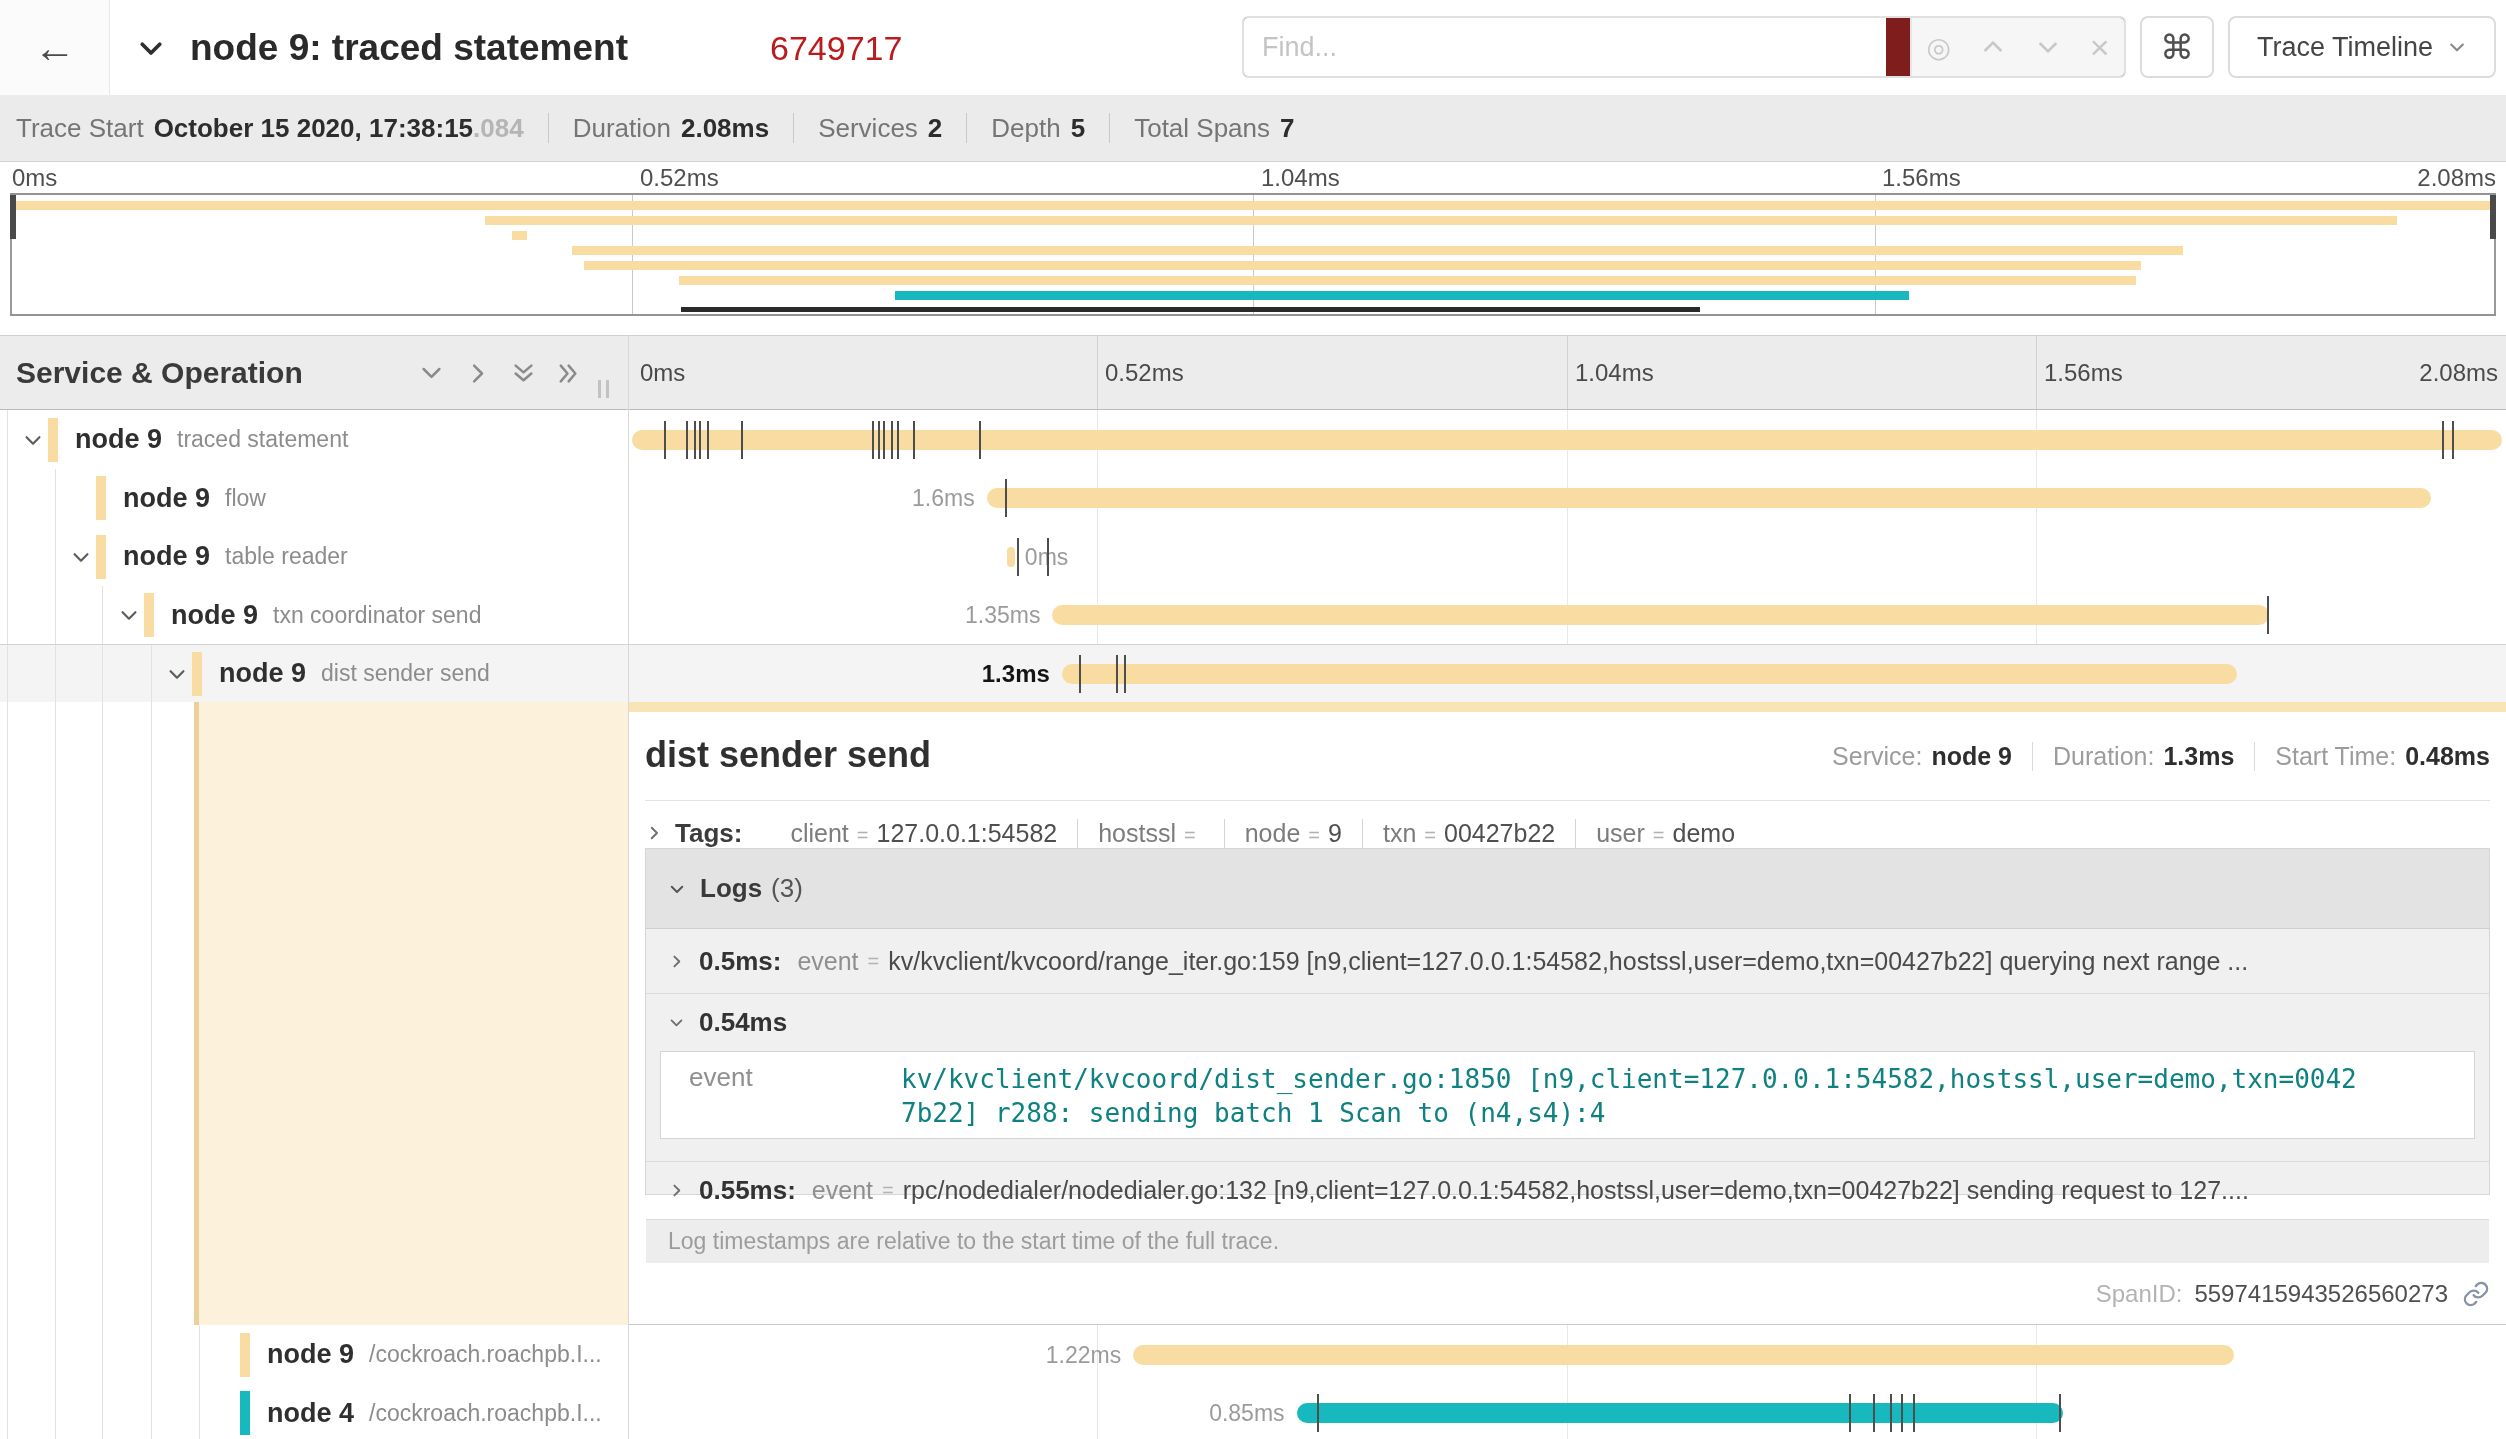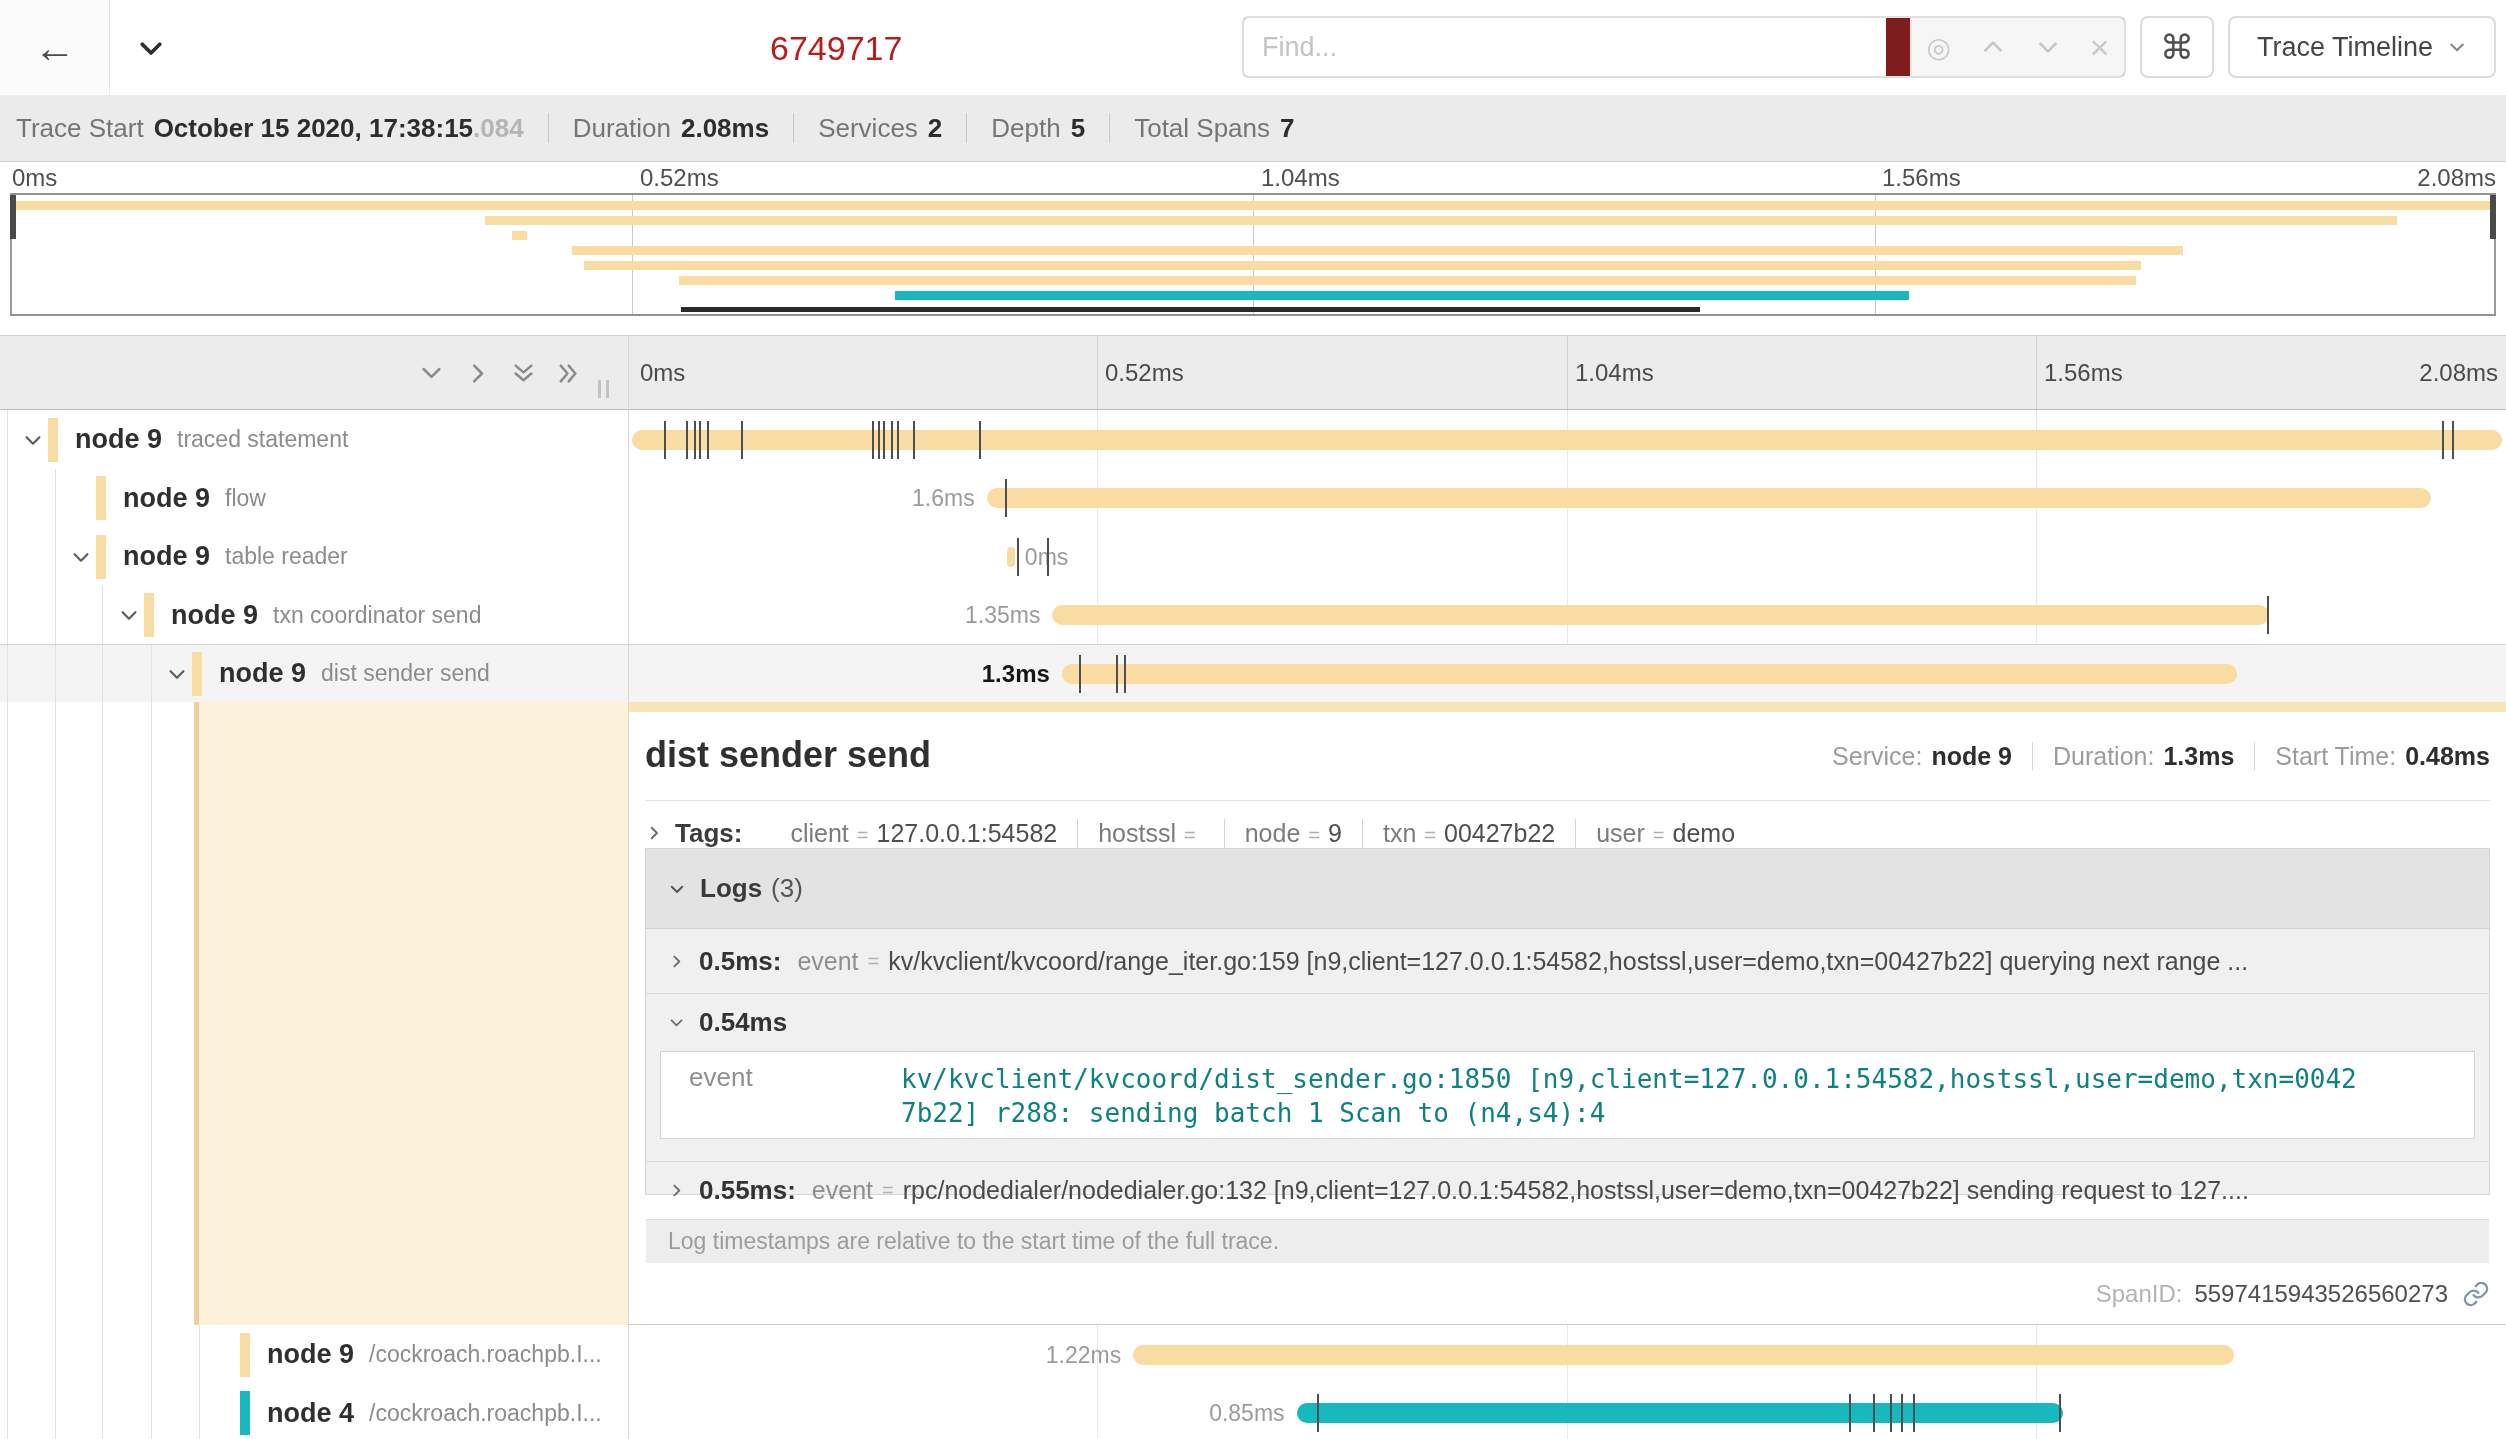--- a/index.html
+++ b/index.html
@@ -139,20 +139,21 @@
 
 <div class="app">
 
   <div class="topbar">
     <button class="back-btn">←</button>
     <span class="title-chev">
       <svg width="30" height="30" viewBox="0 0 24 24">
           <polyline points="5 9 12 16 19 9" fill="none" stroke="currentColor" stroke-width="3" stroke-linecap="round" stroke-linejoin="round"></polyline>
         </svg>
     </span>
+    <span class="page-title">node 9: traced statement</span>
     <span class="trace-id">6749717</span>
 
     <div class="find-group">
       <input class="find-input" placeholder="Find..." style="">
       <div class="find-addon">
         <span class="aico">◎</span>
         <span class="aico">
           <svg width="26" height="26" viewBox="0 0 24 24">
               <polyline points="5 15 12 8 19 15" fill="none" stroke="currentColor" stroke-width="2.5" stroke-linecap="round" stroke-linejoin="round"></polyline>
             </svg>
@@ -223,20 +224,21 @@
         <div class="mm-span" style="top: 96px; left: 35.6%; width: 40.8%; height: 9px; background: rgb(23, 184, 190);"></div>
         <div class="mm-span" style="top: 112px; left: 27%; width: 41%; height: 5px; background: rgb(42, 42, 42);"></div>
       </div>
     <i class="mm-edge" style="left:0"></i>
     <i class="mm-edge" style="right:0"></i>
     <i class="mm-handle" style="left:0"></i>
     <i class="mm-handle" style="right:0"></i>
   </div>
 
   <div class="cols-header">
+    <span class="ch-title">Service &amp; Operation</span>
     <span class="ch-ico" style="left:418px">
       <svg width="27" height="27" viewBox="0 0 24 24">
           <polyline points="5 8 12 15 19 8" fill="none" stroke="currentColor" stroke-width="2.2" stroke-linecap="round" stroke-linejoin="round"></polyline>
         </svg>
     </span>
     <span class="ch-ico" style="left:464px">
       <svg width="27" height="27" viewBox="0 0 24 24">
           <polyline points="9 5 16 12 9 19" fill="none" stroke="currentColor" stroke-width="2.2" stroke-linecap="round" stroke-linejoin="round"></polyline>
         </svg>
     </span>

